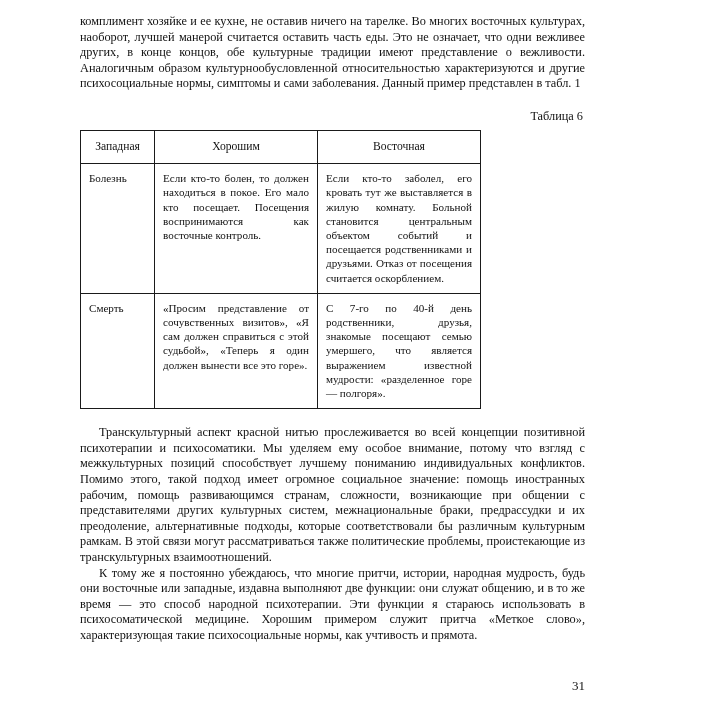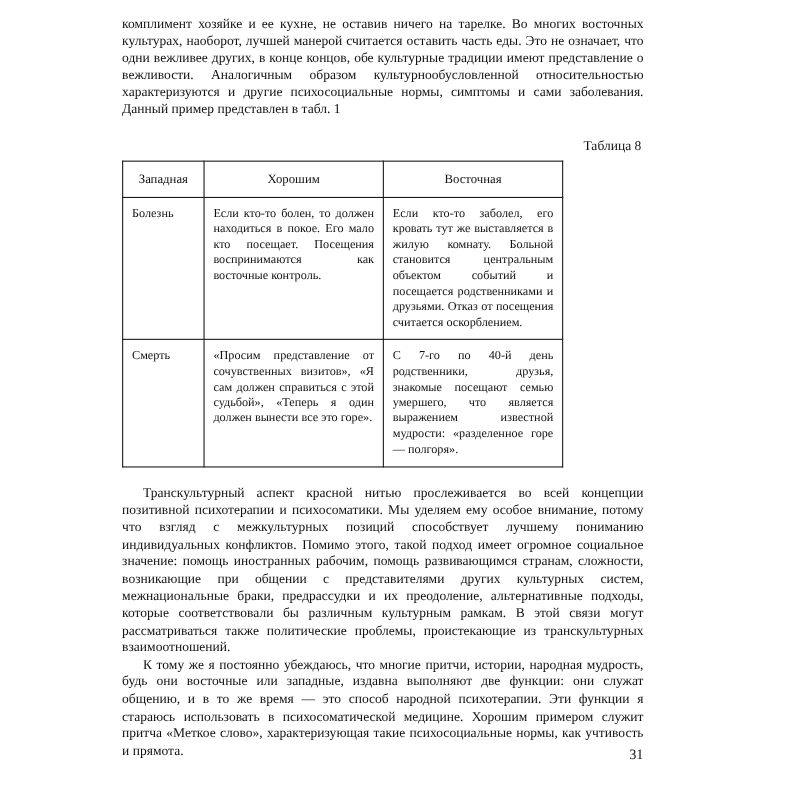--- a/index.html
+++ b/index.html
@@ -12,21 +12,21 @@
     background: #ffffff;
     font-family: "Liberation Serif", serif;
     color: #111111;
     overflow: hidden;
   }
   .page {
     position: relative;
     width: 720px;
     height: 720px;
     box-sizing: border-box;
-    padding: 14px 135px 0 111px;
+    padding: 14px 135px 0 80px;
   }
   p.body-par {
     margin: 0;
     font-size: 12.3px;
     line-height: 15.6px;
     text-align: justify;
     text-indent: 0;
     hyphens: manual;
   }
   p.indent {
@@ -85,21 +85,21 @@
     font-size: 13px;
   }
 </style>
 </head>
 <body>
 
 <div class="page">
 
   <p class="body-par">комплимент хозяйке и ее кухне, не оставив ничего на тарелке. Во многих восточных культурах, наоборот, лучшей манерой считается оставить часть еды. Это не означает, что одни вежливее других, в конце концов, обе культурные традиции имеют представление о вежливости. Аналогичным образом культурнообусловленной относительностью характеризуются и другие психосоциальные нормы, симптомы и сами заболевания. Данный пример представлен в табл. 1</p>
 
-  <div class="table-caption">Таблица 8</div>
+  <div class="table-caption">Таблица 6</div>
 
   <table class="main-table">
     <colgroup>
       <col class="col-concept">
       <col class="col-west">
       <col class="col-east">
     </colgroup>
     <thead>
       <tr>
         <th>Западная</th>

